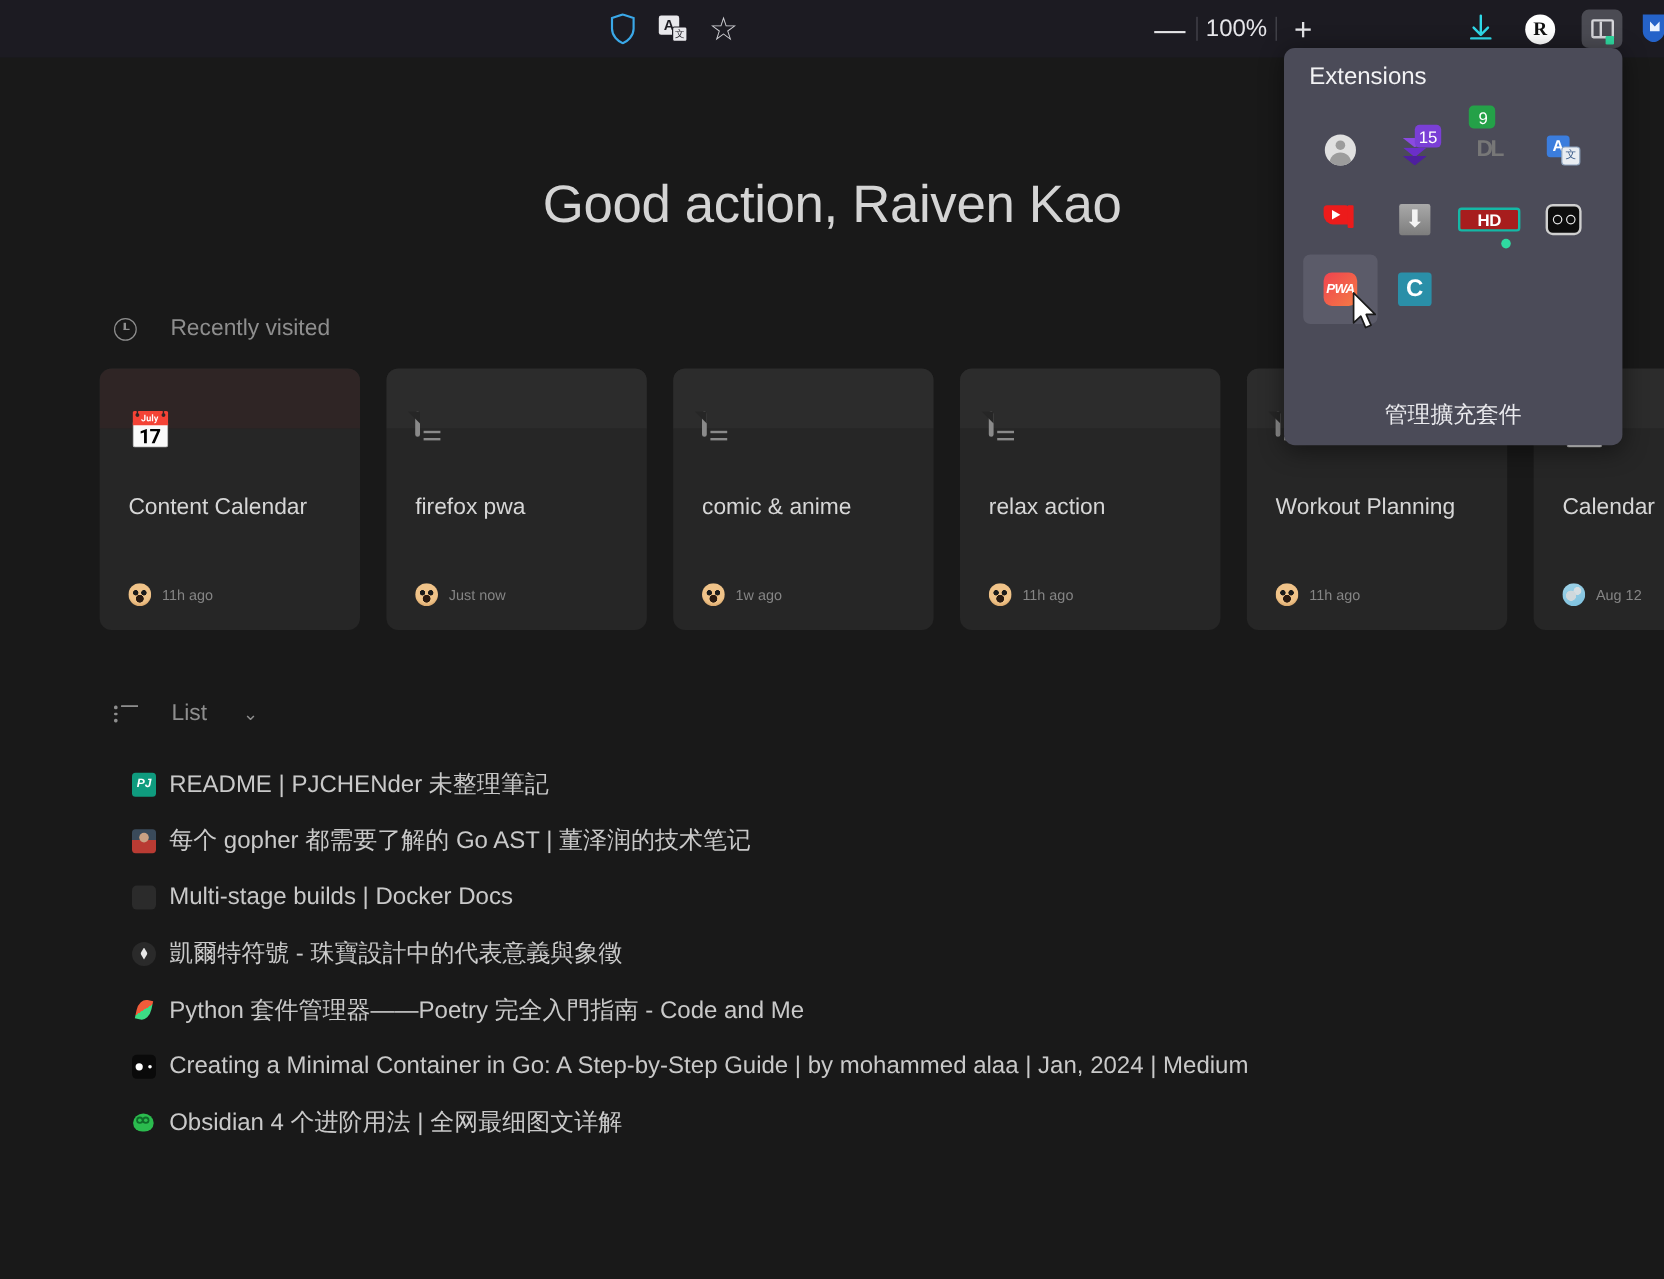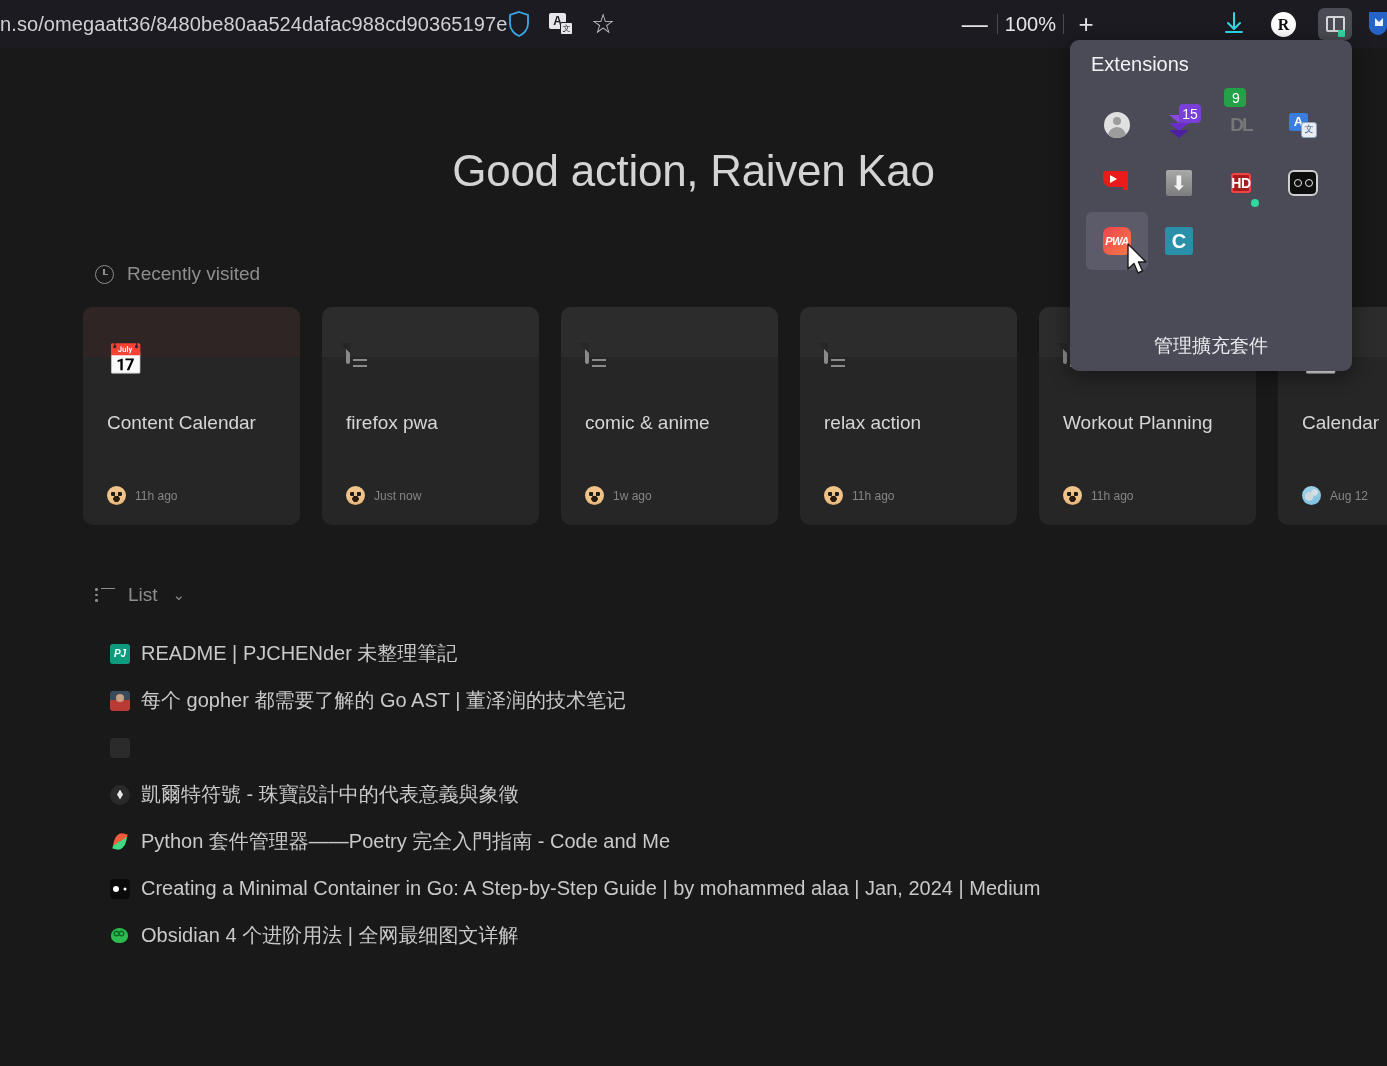--- a/index.html
+++ b/index.html
@@ -66,21 +66,21 @@
     position:absolute; right:0px; top:10px; width:22px; height:26px; overflow:hidden;
   }
 
   
   .greeting {
     position:absolute; left:0; top:146px; width:1387px; text-align:center;
     font-size:44px; color:#d4d4d4; font-weight:400; letter-spacing:-.3px;
   }
 
   .section-head {
-    position:absolute; left:95px; display:flex; align-items:center; gap:13px;
+    position:absolute; left:95px; display:flex; align-items:center; gap:28px;
     color:#8e8e8e; font-size:19px;
   }
   .sh-recent { top:263px; }
   .sh-list { top:584px; }
   .clock { width:19px; height:19px; border:1.7px solid #8e8e8e; border-radius:50%; position:relative; }
   .clock:before { content:""; position:absolute; left:7px; top:3px; width:1.7px; height:6px; background:#8e8e8e; }
   .clock:after { content:""; position:absolute; left:7px; top:8px; width:5px; height:1.7px; background:#8e8e8e; }
   .listglyph { width:20px; height:15px; position:relative; }
   .listglyph i {
     position:absolute; left:6px; height:1.8px; width:14px; background:#8e8e8e; display:block;
@@ -215,21 +215,21 @@
   .yt { width:28px; height:24px; position:relative; }
   .yt:before{ content:""; position:absolute; left:0; top:0; width:21px; height:16px;
               background:#ec1b1b; border-radius:3px 3px 0 8px; }
   .yt:after{ content:""; position:absolute; left:7px; top:4px; border-width:4px 0 4px 7px;
              border-style:solid; border-color:transparent transparent transparent #fff; }
   .yt b{ position:absolute; right:3px; top:0; width:5px; height:19px; background:#ec1b1b; border-radius:1px; }
   .graydl { width:26px; height:26px; background:linear-gradient(180deg,#a9a9a9,#7d7d7d);
             border-radius:2px; position:relative; }
   .graydl:after{ content:"⬇"; position:absolute; left:0; right:0; top:1px; text-align:center;
                  font-size:20px; color:#f4f4f4; line-height:24px; }
-  .hd { width:20px; height:20px; border:2px solid #ef4444; background:#a71d1d; border-radius:3px;
+  .hd { width:52px; height:20px; border:2px solid #14b8a6; background:#a71d1d; border-radius:3px;
         color:#fff; font-size:14px; font-weight:bold; display:flex; align-items:center;
         justify-content:center; letter-spacing:-.3px; }
   .oo { width:30px; height:26px; background:#0d0d0d; border:2px solid #cfcfcf; border-radius:6px;
         display:flex; align-items:center; justify-content:center; gap:3px; }
   .oo i { width:8px; height:8px; border:1.8px solid #e8e8e8; border-radius:50%; display:block; }
   .pwa { width:28px; height:28px; border-radius:7px;
          background:linear-gradient(135deg,#f0434f,#f47b45); color:#fff; font-size:11px;
          font-weight:bold; display:flex; align-items:center; justify-content:center;
          font-style:italic; letter-spacing:-.5px; }
   .cico { width:28px; height:28px; border-radius:3px; background:#2a8fa8; color:#fff;
@@ -244,23 +244,20 @@
   
   .cursor { position:absolute; left:1126px; top:243px; width:24px; height:34px; }
 </style>
 </head>
 <body>
 
 <div id="root">
 
   <div class="chrome">
 
-    <div class="urlbar">
-      <span class="url-text">n.so/omegaatt36/8480be80aa524dafac988cd90365197e</span>
-    </div>
 
     <div class="chrome-icons">
       <span class="ci">
         <svg class="shield" viewBox="0 0 22 26">
             <path d="M11 1 L20 4 V13 C20 19 15 23.5 11 25 C7 23.5 2 19 2 13 V4 Z" fill="none" stroke="#3aa8e8" stroke-width="1.8"></path>
           </svg>
       </span>
       <span class="ci">
         <span class="translate-badge">
           <span class="a">A</span>
@@ -390,20 +387,21 @@
     <div class="item">
       <span class="fav pj">PJ</span>
       <span class="txt">README | PJCHENder 未整理筆記</span>
     </div>
     <div class="item">
       <span class="fav person"></span>
       <span class="txt">每个 gopher 都需要了解的 Go AST | 董泽润的技术笔记</span>
     </div>
     <div class="item">
       <span class="fav docker"></span>
+      <span class="txt">Multi-stage builds | Docker Docs</span>
     </div>
     <div class="item">
       <span class="fav celtic"></span>
       <span class="txt">凱爾特符號 - 珠寶設計中的代表意義與象徵</span>
     </div>
     <div class="item">
       <span class="fav leaf"></span>
       <span class="txt">Python 套件管理器——Poetry 完全入門指南 - Code and Me</span>
     </div>
     <div class="item">

